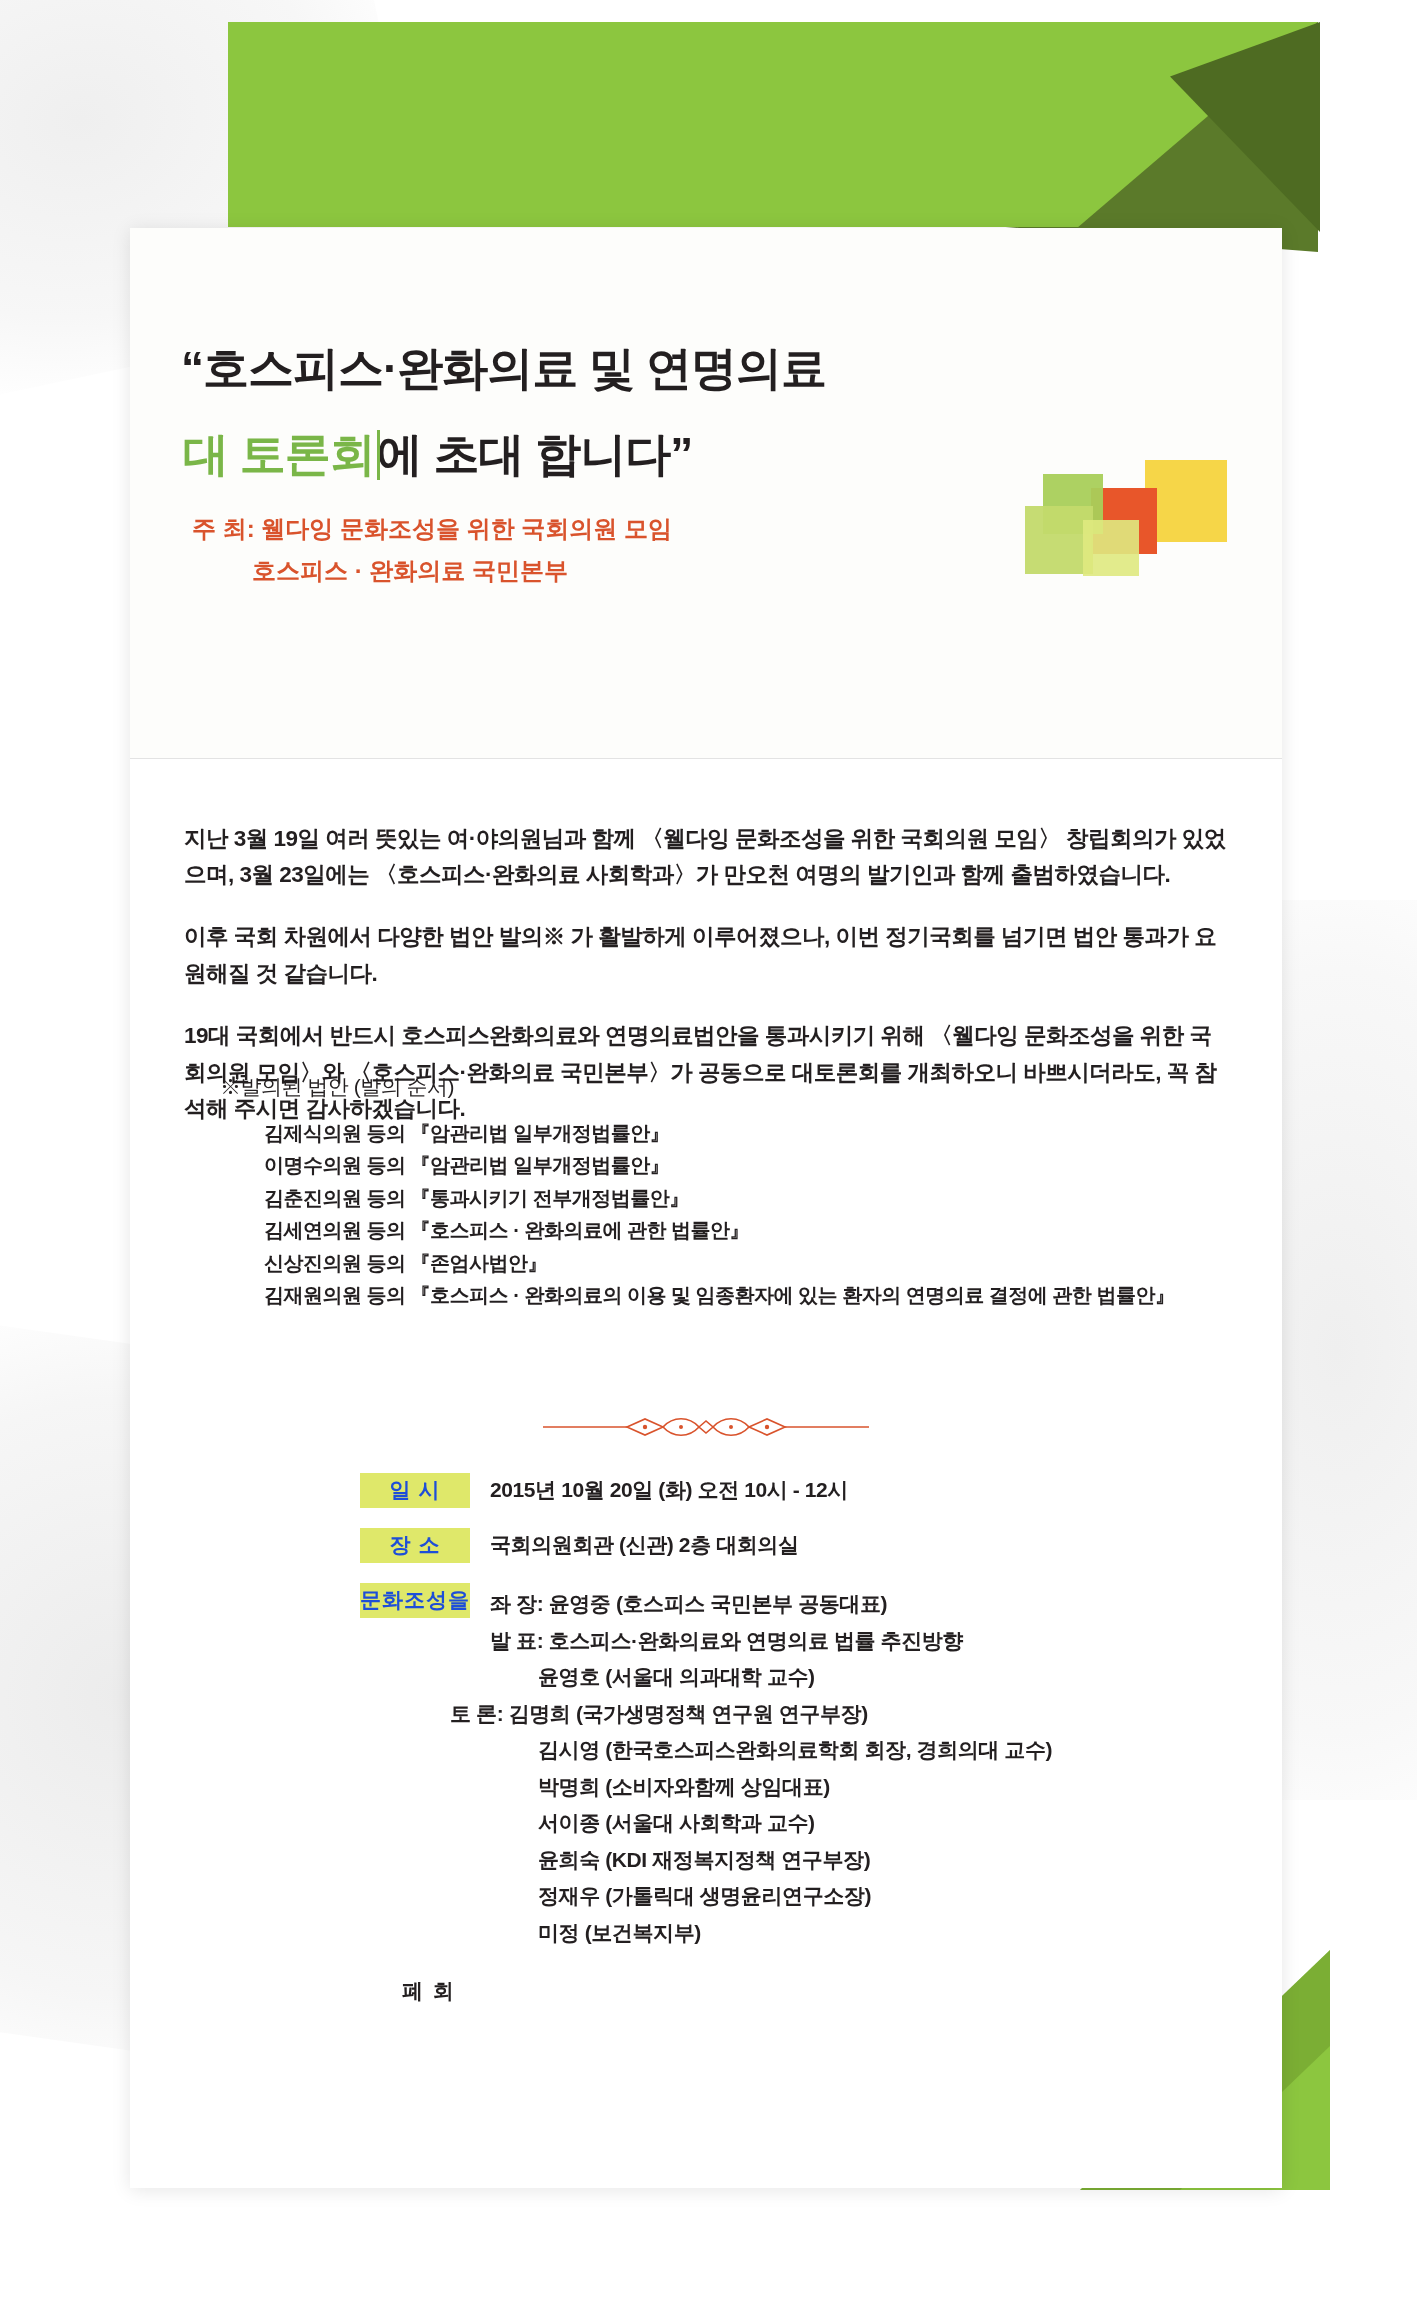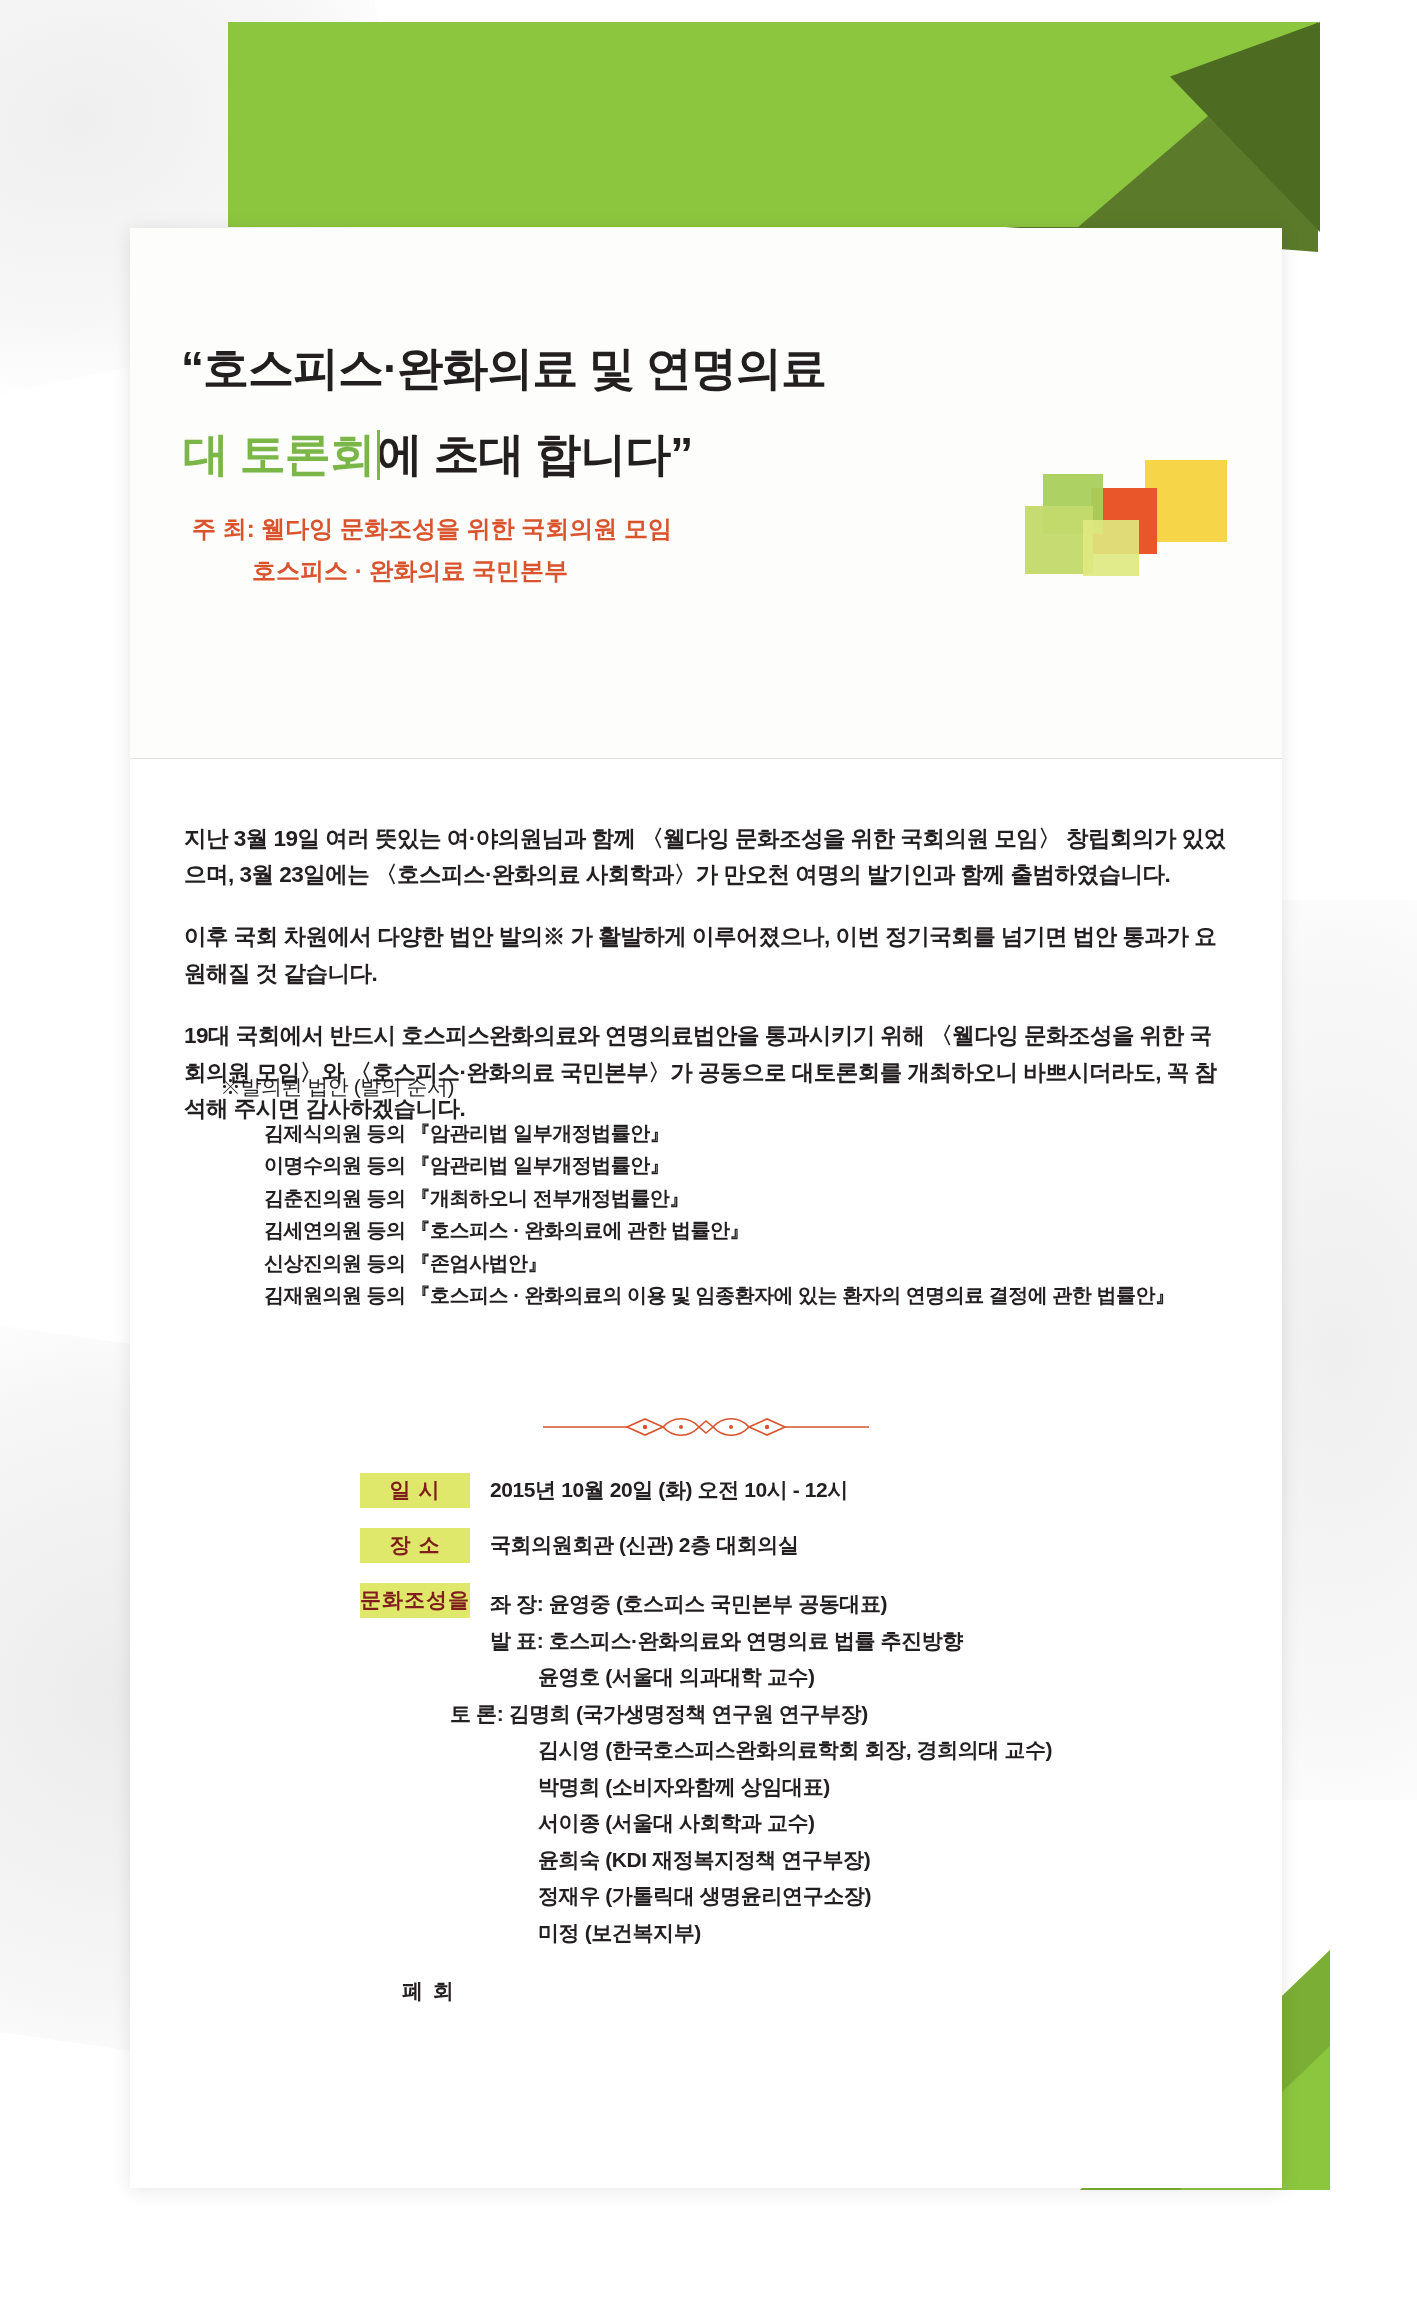--- a/index.html
+++ b/index.html
@@ -216,21 +216,21 @@
     color: #231f20;
   }
   .info-row {
     display: flex;
     align-items: flex-start;
     margin-bottom: 20px;
   }
   .label {
     flex: 0 0 110px;
     background: #dfe86a;
-    color: #7f1d1d;
+    color: #1d4ed8;
     font-size: 21px;
     font-weight: bold;
     text-align: center;
     padding: 3px 0 4px;
     letter-spacing: 1px;
     margin-right: 20px;
   }
   .value {
     font-size: 21px;
     font-weight: bold;
@@ -291,21 +291,21 @@
     <p class="para">지난 3월 19일 여러 뜻있는 여·야의원님과 함께 〈웰다잉 문화조성을 위한 국회의원 모임〉 창립회의가 있었으며, 3월 23일에는 〈호스피스·완화의료 사회학과〉가 만오천 여명의 발기인과 함께 출범하였습니다.</p>
     <p class="para">이후 국회 차원에서  다양한 법안 발의※ 가 활발하게 이루어졌으나, 이번 정기국회를 넘기면 법안 통과가 요원해질 것 같습니다.</p>
     <p class="para">19대 국회에서 반드시 호스피스완화의료와 연명의료법안을 통과시키기 위해 〈웰다잉 문화조성을 위한 국회의원 모임〉와 〈호스피스·완화의료 국민본부〉가 공동으로 대토론회를 개최하오니 바쁘시더라도, 꼭 참석해 주시면 감사하겠습니다.</p>
   </div>
 
   <div class="bills">
     <div class="bills-title">※발의된 법안 (발의 순서)</div>
     <ul>
       <li>김제식의원 등의 『암관리법 일부개정법률안』</li>
       <li>이명수의원 등의 『암관리법 일부개정법률안』</li>
-      <li>김춘진의원 등의 『개최하오니 전부개정법률안』</li>
+      <li>김춘진의원 등의 『통과시키기 전부개정법률안』</li>
       <li>김세연의원 등의 『호스피스 · 완화의료에 관한 법률안』</li>
       <li>신상진의원 등의 『존엄사법안』</li>
       <li>김재원의원 등의 『호스피스 · 완화의료의 이용 및 임종환자에 있는 환자의 연명의료 결정에 관한 법률안』</li>
     </ul>
   </div>
 
   <div class="divider">
     <svg width="330" height="28" viewBox="0 0 330 28">
       <g fill="none" stroke="#d9532c" stroke-width="1.6">
         <path d="M2 14 H86"></path>

